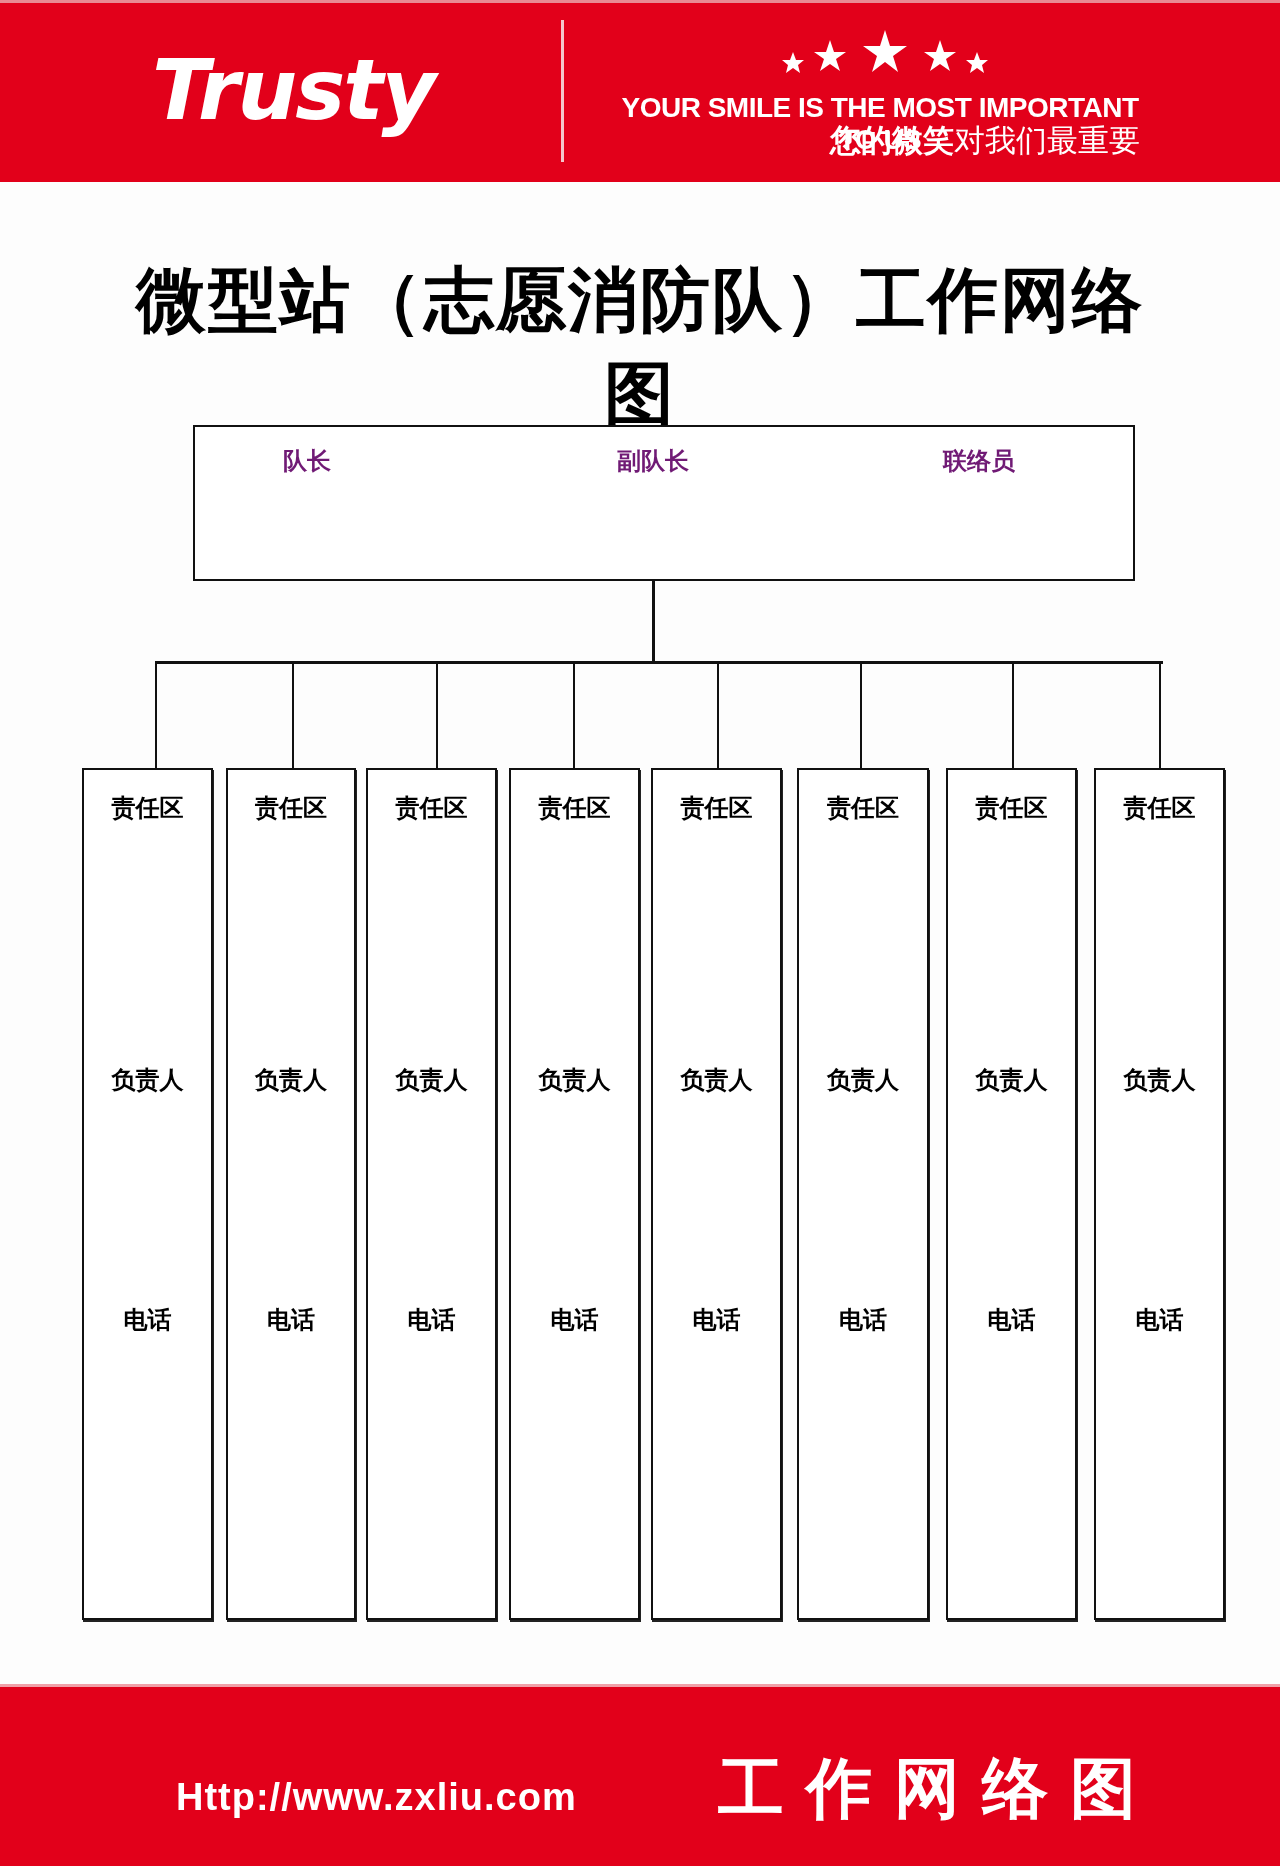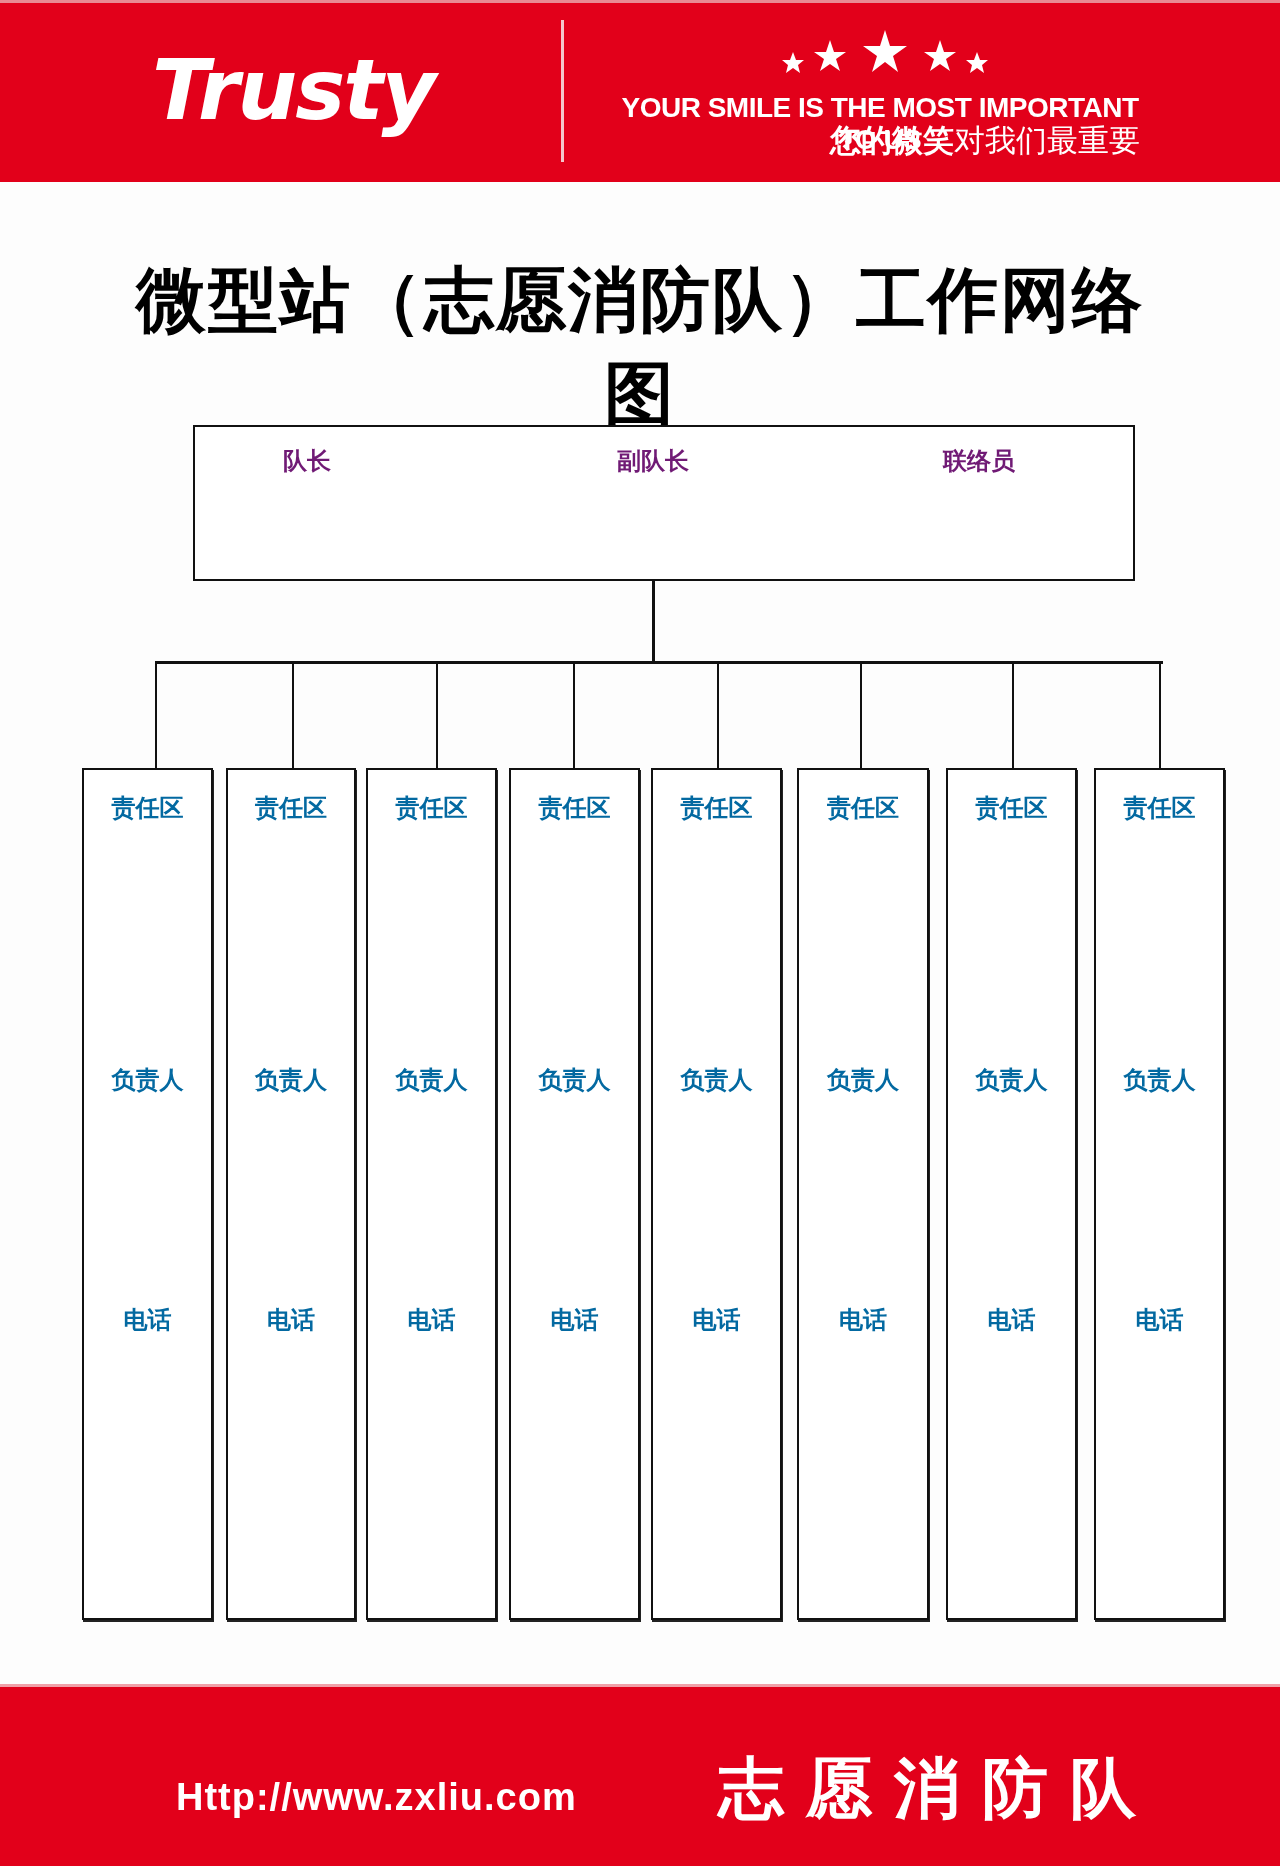--- a/index.html
+++ b/index.html
@@ -14,21 +14,21 @@
   .slogan-en { position:absolute; left:620px; top:92px; width:520px; text-align:center; color:#fff;
                font-family:"Liberation Sans", sans-serif; font-weight:bold; font-size:28px; letter-spacing:-0.5px; }
   .slogan-cn { position:absolute; left:620px; top:120px; width:520px; text-align:right; color:#fff; font-size:31px; }
   .slogan-cn b { font-weight:bold; }
   .title { position:absolute; left:120px; top:218px; width:1040px; text-align:center;
            font-family:"DejaVu Serif", serif; font-weight:bold; font-size:70px; color:#000; letter-spacing:2px;margin-top:36px; }
   .topbox { position:absolute; left:193px; top:425px; width:938px; height:152px; border:2px solid #111; background:#fff; }
   .role { position:absolute; top:18px; font-weight:bold; font-size:24px; color:#701a75; }
   .line { position:absolute; background:#111; }
   .cbox { position:absolute; top:768px; height:848px; border:2px solid #111; background:#fff; box-shadow:1px 2px 0 #222; }
-  .cbox .lbl { position:absolute; left:0; width:100%; text-align:center; font-weight:bold; font-size:24px; color:#0369a1; }
+  .cbox .lbl { position:absolute; left:0; width:100%; text-align:center; font-weight:bold; font-size:24px; color:#000000; }
   .footer { position:absolute; left:0; top:1684px; width:1280px; height:182px; background:#e2001a;text-align:right; }
   .footer .hl { position:absolute; left:0; top:0; width:1280px; height:3px; background:#f0a0a8; }
   .url { position:absolute; left:176px; top:92px; color:#fff; font-weight:bold; font-size:38px;
          font-family:"Liberation Sans", sans-serif; letter-spacing:1px; }
   .company { position:absolute; left:718px; top:60px; color:#fff; font-weight:bold; font-size:66px; letter-spacing:22px; }
 </style>
 </head>
 <body>
 
 <div class="header">
@@ -104,14 +104,14 @@
 </div>
 <div class="cbox" style="left:1094px; width:127px;">
   <div class="lbl" style="top:22px;">责任区</div>
   <div class="lbl" style="top:294px;">负责人</div>
   <div class="lbl" style="top:534px;">电话</div>
 </div>
 
 <div class="footer">
   <div class="hl"></div>
   <div class="url">Http://www.zxliu.com</div>
-  <div class="company">志愿消防队</div>
+  <div class="company">工作网络图</div>
 </div>
 
 </body></html>

